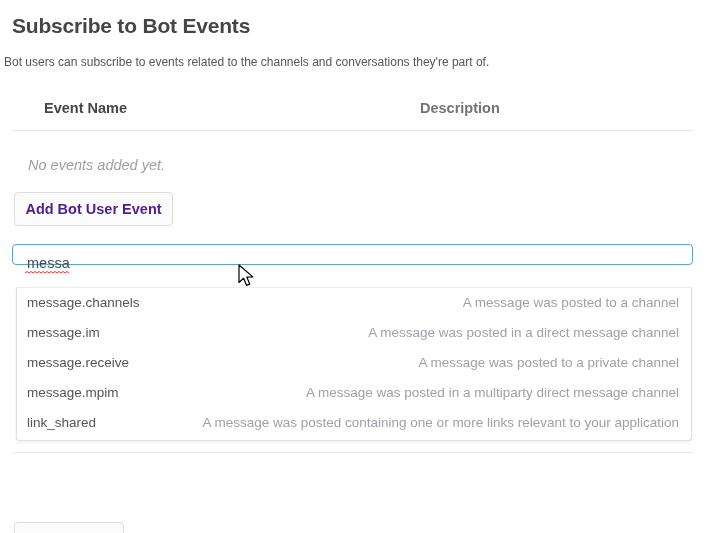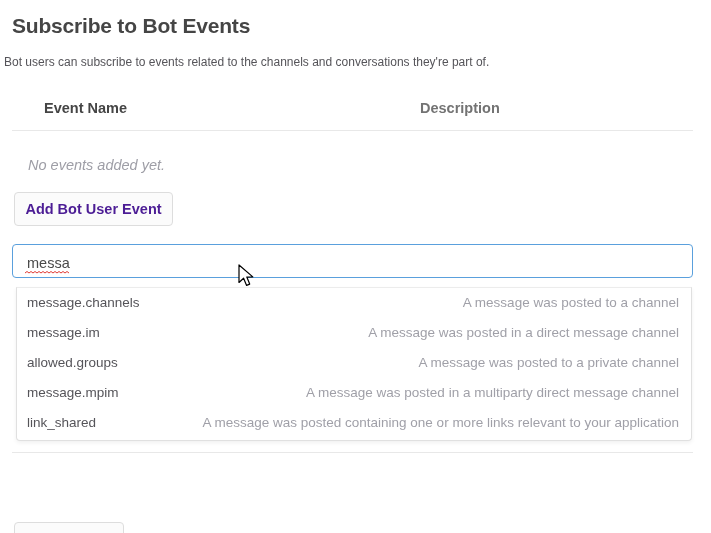--- a/index.html
+++ b/index.html
@@ -120,21 +120,21 @@
     line-height: 32px;
   }
 
   
   .search-field {
     position: absolute;
     box-sizing: border-box;
     left: 12px;
     top: 244px;
     width: 681px;
-    height: 34px;
+    height: 21px;
     background: #ffffff;
     border: 1px solid #5aa0dd;
     border-radius: 4px;
     z-index: 5;
   }
   .search-input {
     position: absolute;
     left: 14px;
     top: 0;
     height: 36px;
@@ -261,21 +261,21 @@
   <div class="suggestions">
     <div class="suggestion-row">
       <span class="suggestion-name">message.channels</span>
       <span class="suggestion-desc">A message was posted to a channel</span>
     </div>
     <div class="suggestion-row">
       <span class="suggestion-name">message.im</span>
       <span class="suggestion-desc">A message was posted in a direct message channel</span>
     </div>
     <div class="suggestion-row">
-      <span class="suggestion-name">allowed.groups</span>
+      <span class="suggestion-name">message.receive</span>
       <span class="suggestion-desc">A message was posted to a private channel</span>
     </div>
     <div class="suggestion-row">
       <span class="suggestion-name">message.mpim</span>
       <span class="suggestion-desc">A message was posted in a multiparty direct message channel</span>
     </div>
     <div class="suggestion-row">
       <span class="suggestion-name">link_shared</span>
       <span class="suggestion-desc">A message was posted containing one or more links relevant to your application</span>
     </div>

